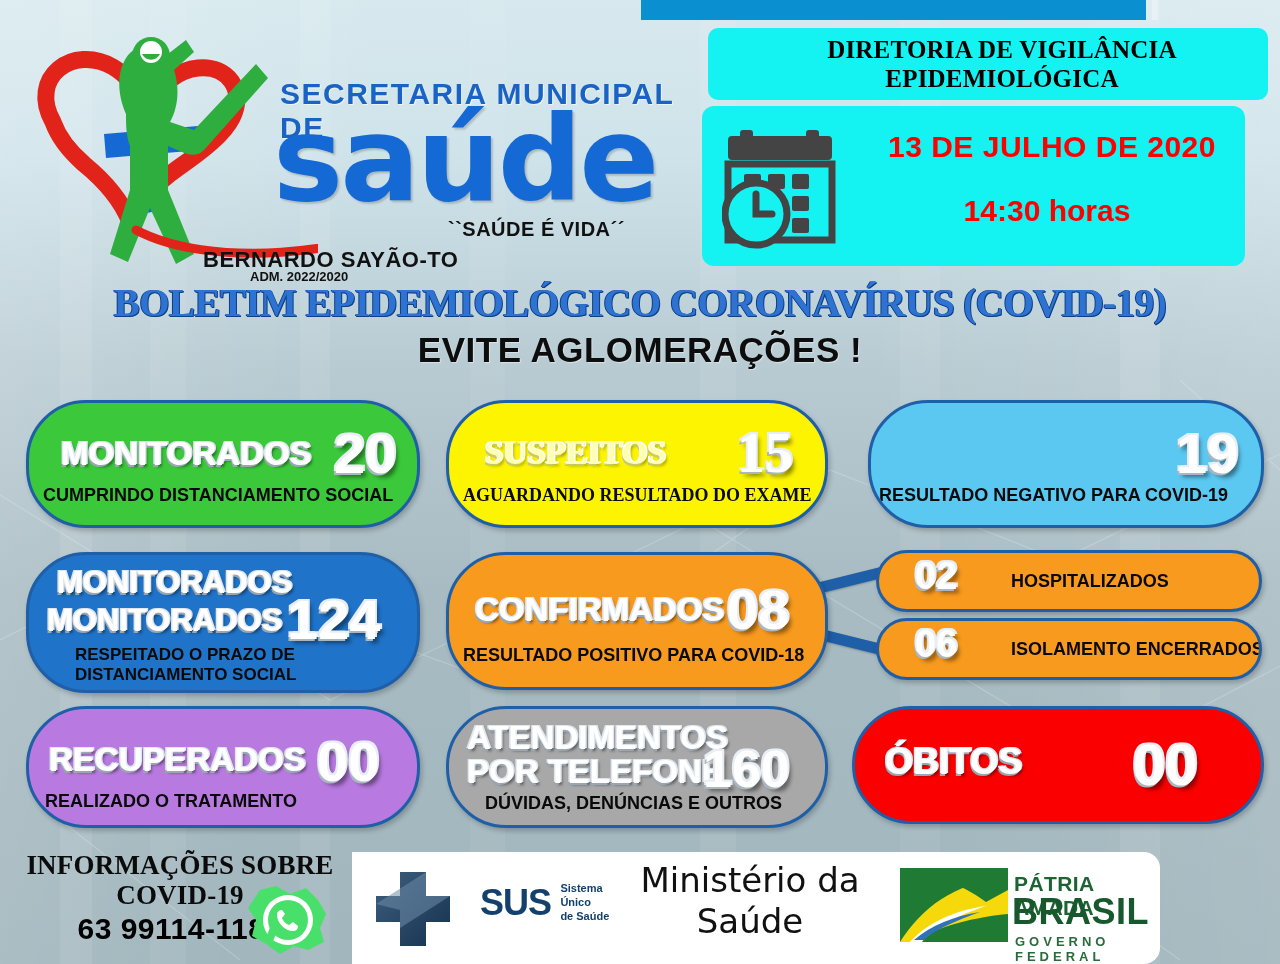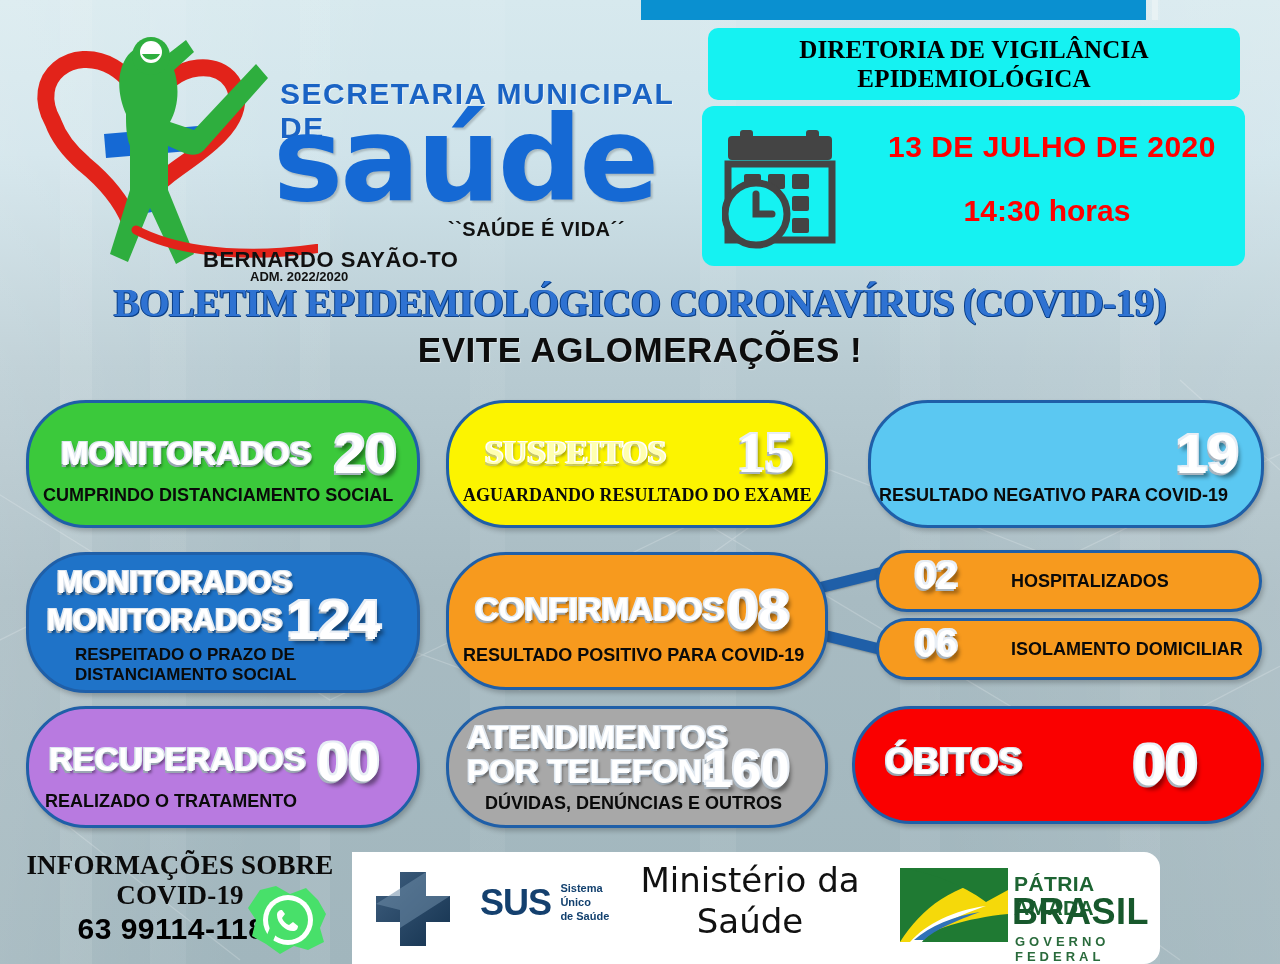--- a/index.html
+++ b/index.html
@@ -42,21 +42,21 @@
   .logo-saude{position:absolute;left:255px;top:78px;font-size:118px;font-weight:bold;color:#1569d4;
     line-height:1;letter-spacing:-3px;font-family:"DejaVu Sans",sans-serif;
     text-shadow:2px 2px 2px rgba(0,0,0,.18);}
   .logo-slogan{position:absolute;left:430px;top:196px;font-size:20px;font-weight:bold;color:#111;
     letter-spacing:.5px;}
   .logo-city{position:absolute;left:185px;top:225px;font-size:22px;font-weight:bold;color:#111;
     letter-spacing:.5px;}
   .logo-adm{position:absolute;left:232px;top:247px;font-size:13px;font-weight:bold;color:#111;}
 
   .dve-box{position:absolute;left:708px;top:28px;width:532px;height:72px;background:#15f2f2;
-    border-radius:10px;display:flex;align-items:center;justify-content:center;text-align:center;}
+    border-radius:10px;display:flex;align-items:center;justify-content:center;text-align:center;padding-left:28px;}
   .dve-box span{font-family:"Liberation Serif",serif;font-weight:bold;font-size:25px;color:#000;
     line-height:1.18;letter-spacing:.2px;}
   .dt-box{position:absolute;left:702px;top:106px;width:543px;height:160px;background:#15f2f2;
     border-radius:12px;}
   .cal-icon{position:absolute;left:20px;top:14px;}
   .dt-date{position:absolute;left:170px;top:24px;width:360px;text-align:center;
     font-size:30px;font-weight:bold;color:#ff0000;letter-spacing:.5px;}
   .dt-time{position:absolute;left:170px;top:88px;width:350px;text-align:center;
     font-size:30px;font-weight:bold;color:#ff0000;}
 
@@ -208,31 +208,31 @@
     <div class="sub" style="left:46px;top:90px;font-size:17px;">RESPEITADO O PRAZO DE</div>
     <div class="sub" style="left:46px;top:110px;font-size:17px;">DISTANCIAMENTO SOCIAL</div>
   </div>
 
   <div class="connector" style="left:808px;top:575px;width:82px;height:11px;transform:rotate(-14deg);"></div>
   <div class="connector" style="left:808px;top:636px;width:82px;height:11px;transform:rotate(14deg);"></div>
 
   <div class="card" style="left:446px;top:552px;width:376px;height:132px;background:#f79a1e;">
     <div class="lbl label-white" style="left:26px;top:36px;font-size:33px;">CONFIRMADOS</div>
     <div class="num" style="left:278px;top:22px;font-size:56px;">08</div>
-    <div class="sub" style="left:14px;top:90px;font-size:18px;">RESULTADO POSITIVO PARA COVID-19</div>
+    <div class="sub" style="left:14px;top:90px;font-size:18px;">RESULTADO POSITIVO PARA COVID-18</div>
   </div>
 
   <div class="card" style="left:876px;top:550px;width:380px;height:56px;border-radius:40px;background:#f79a1e;">
     <div class="num" style="left:36px;top:2px;font-size:38px;">02</div>
     <div class="sub" style="left:132px;top:18px;font-size:18px;">HOSPITALIZADOS</div>
   </div>
 
   <div class="card" style="left:876px;top:618px;width:380px;height:56px;border-radius:40px;background:#f79a1e;">
     <div class="num" style="left:36px;top:2px;font-size:38px;">06</div>
-    <div class="sub" style="left:132px;top:18px;font-size:18px;">ISOLAMENTO DOMICILIAR</div>
+    <div class="sub" style="left:132px;top:18px;font-size:18px;">ISOLAMENTO ENCERRADOS</div>
   </div>
 
   <div class="card" style="left:26px;top:706px;width:388px;height:116px;background:#b87ae0;">
     <div class="lbl label-white" style="left:20px;top:32px;font-size:33px;">RECUPERADOS</div>
     <div class="num" style="left:288px;top:20px;font-size:56px;">00</div>
     <div class="sub" style="left:16px;top:82px;font-size:18px;">REALIZADO O TRATAMENTO</div>
   </div>
 
   <div class="card" style="left:446px;top:706px;width:376px;height:116px;background:#a8a8a8;">
     <div class="lbl label-white" style="left:18px;top:10px;font-size:33px;">ATENDIMENTOS</div>

